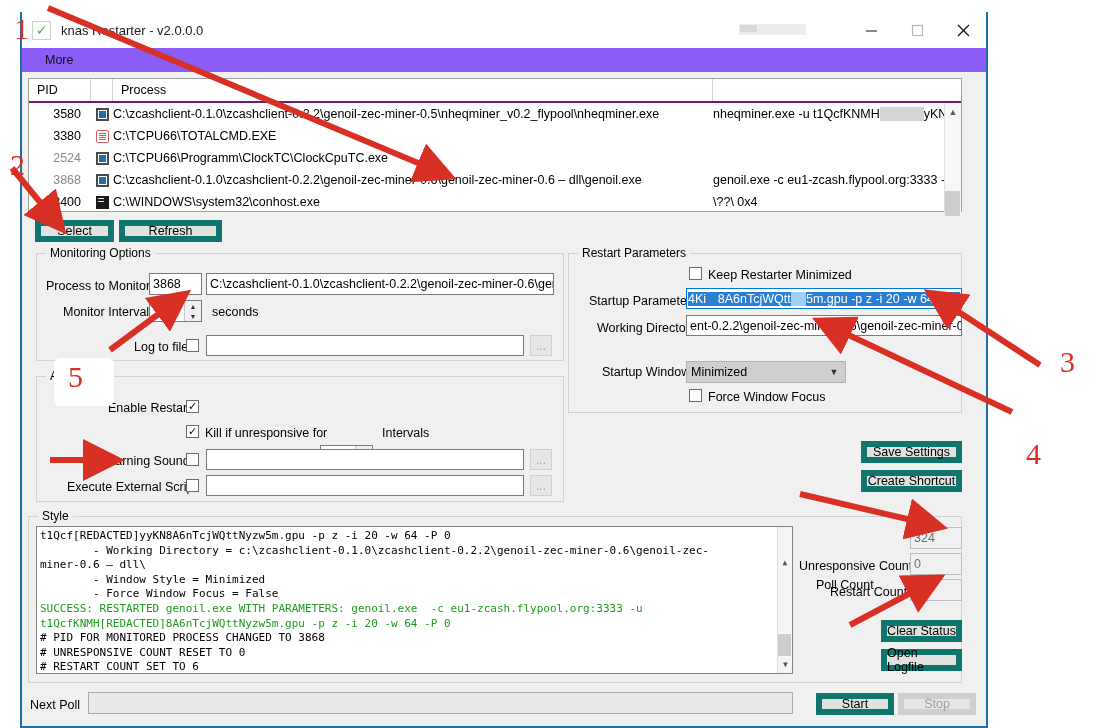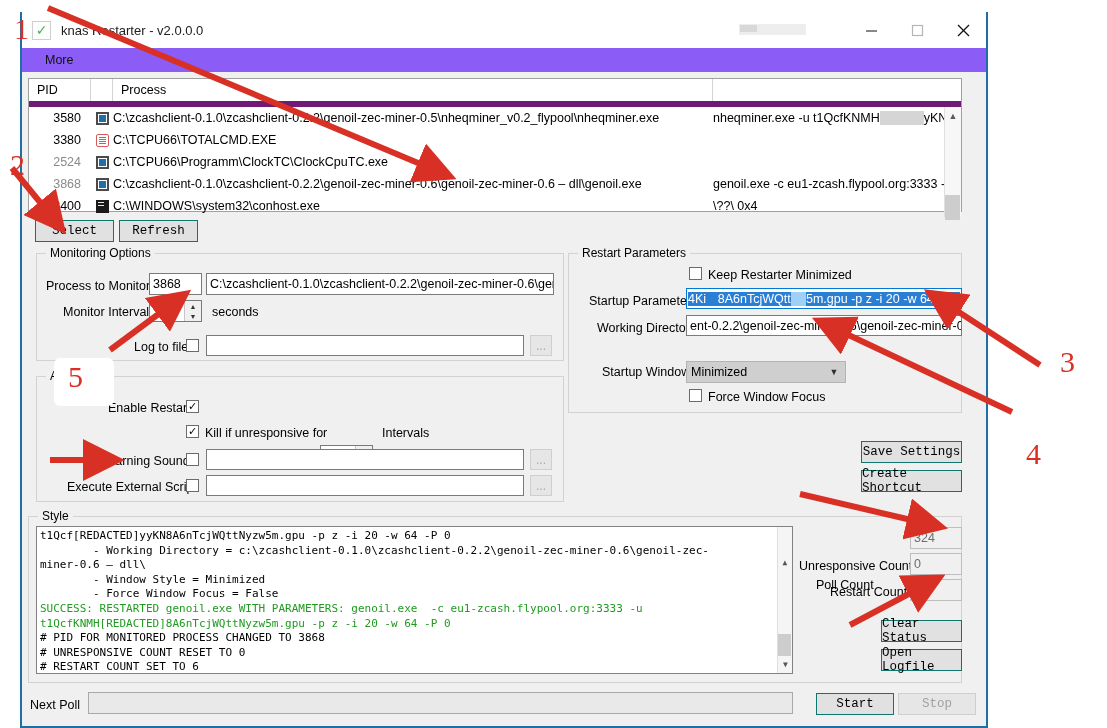--- a/index.html
+++ b/index.html
@@ -48,21 +48,21 @@
   #menubar{height:24px;display:flex;align-items:center;background:#8b5cf6;}
   #menu-more{padding:3px 9px;margin-left:14px;font-size:12.5px;color:#111;}
 
   
   #proclist{
     position:absolute;left:28px;top:78px;width:934px;height:134px;
     background:#ffffff;border:1px solid #a0a0a0;box-sizing:border-box;
     display:flex;flex-direction:column;
   }
   #proc-head{
-    display:flex;height:22px;border-bottom:6px solid #701a75;flex:none;
+    display:flex;height:22px;border-bottom:2px solid #701a75;flex:none;
     background:#ffffff;
     text-align:right;
   }
   .pcol{
     border-right:1px solid #d4d4d4;box-sizing:border-box;
     display:flex;align-items:center;padding-left:8px;font-size:12.5px;color:#000;
     height:22px;
   }
   .c-pid{width:62px;}
   .c-ico{width:22px;padding-left:0;}
@@ -88,27 +88,27 @@
     position:absolute;right:0;top:0;width:17px;height:100%;
     background:#f7f7f7;border-left:1px solid #e0e0e0;box-sizing:border-box;
     display:flex;flex-direction:column;justify-content:space-between;align-items:center;
   }
   .sb-arrow{height:17px;width:17px;display:flex;align-items:center;justify-content:center;
     font-size:9px;color:#5a5a5a;}
   #proc-thumb{position:absolute;right:1px;top:88px;width:15px;height:25px;background:#cdcdcd;}
 
   
   .btn{
-    background:#e1e1e1;border:1px solid #0f766e;box-sizing:border-box;
+    background:#e1e1e1;border:6px solid #0f766e;box-sizing:border-box;
     font-size:12.5px;color:#000;display:flex;align-items:center;justify-content:center;
-    font-family:Liberation Mono, monospace;
+    font-family:Liberation Sans, sans-serif;
   }
   .btn.disabled{color:#a0a0a0;border-color:#cfcfcf;background:#e6e6e6;}
   #btn-select{position:absolute;left:35px;top:220px;width:79px;height:22px;}
-  #btn-refresh{position:absolute;left:119px;top:220px;width:79px;height:22px;}
+  #btn-refresh{position:absolute;left:119px;top:220px;width:103px;height:22px;}
 
   
   .group{position:absolute;border:1px solid #d2d2d2;box-sizing:border-box;}
   .group > legend, .glabel{
     position:absolute;top:-8px;left:9px;background:#f0f0f0;padding:0 4px;font-size:12px;color:#000;
   }
   #grp-mon{left:36px;top:253px;width:528px;height:108px;}
   #grp-act{left:36px;top:376px;width:528px;height:126px;}
   #grp-rp{left:568px;top:253px;width:394px;height:160px;}
   #grp-status{left:28px;top:516px;width:934px;height:167px;}

